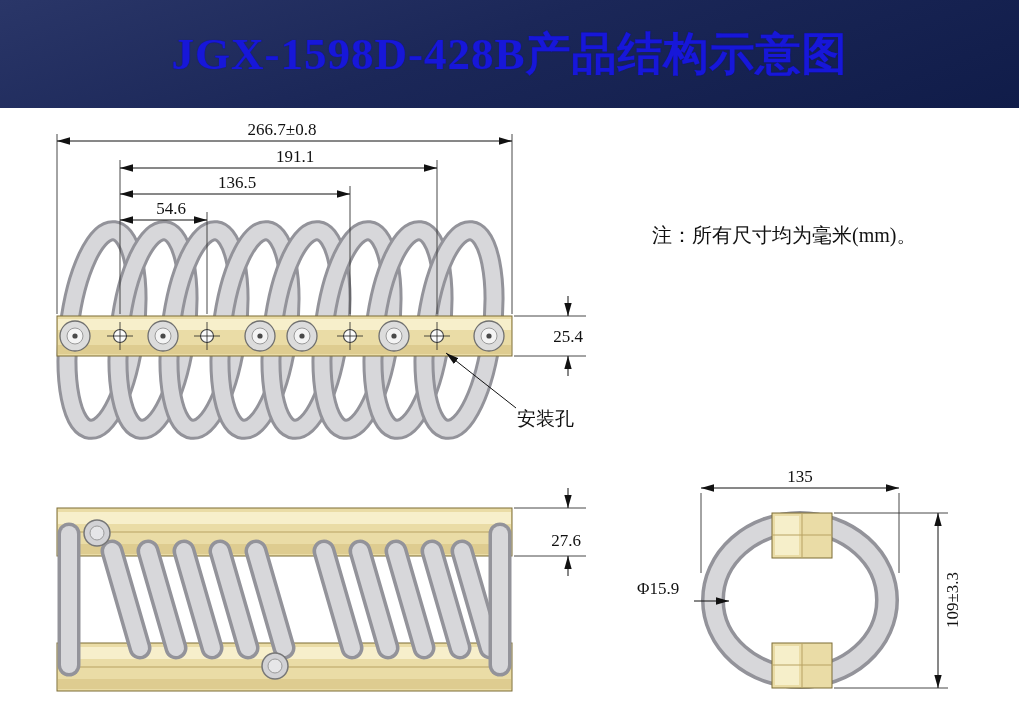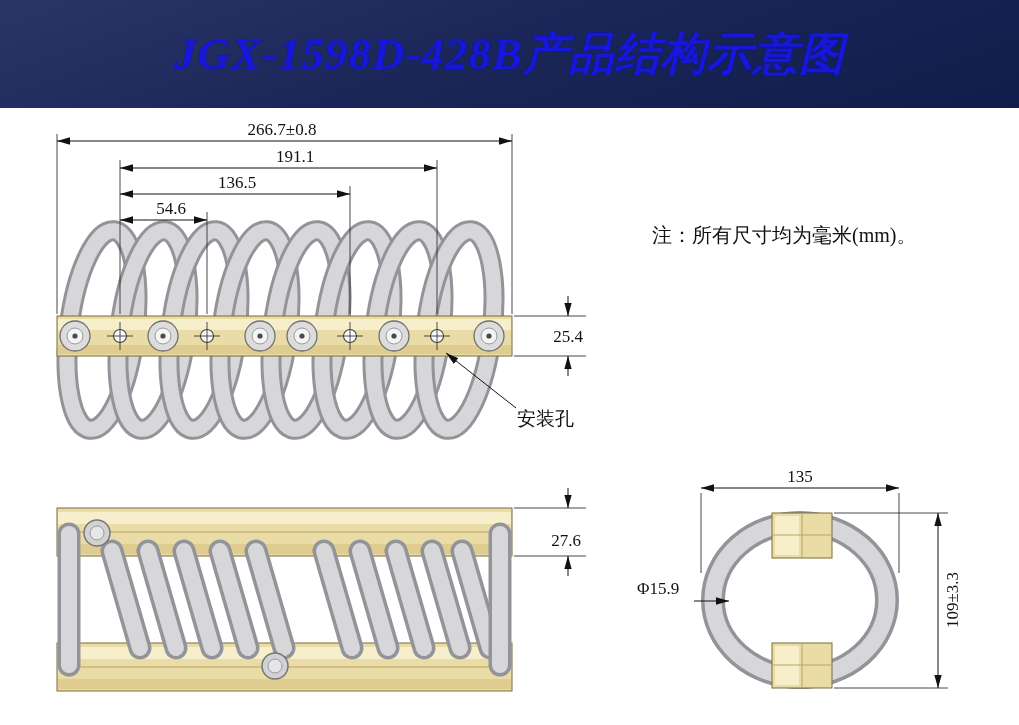--- a/index.html
+++ b/index.html
@@ -16,21 +16,20 @@
     display:flex;align-items:center;justify-content:center;
   }
   .header h1{
     margin:8px;
     color:#1717d9;
     font-size:45px;
     font-weight:bold;
     letter-spacing:1px;
     font-family:"Liberation Serif","DejaVu Serif",serif;
     text-shadow:0 0 1px #0d0da0;
-    font-style:italic;
   }
   .drawing{position:absolute;left:0;top:108px;}
   
   .wo{fill:none;stroke:#93939a;stroke-width:21px;}
   .wi{fill:none;stroke:#d7d7da;stroke-width:15px;}
   .ro{stroke:#93939a;stroke-width:23px;stroke-linecap:round;}
   .ri{stroke:#d7d7da;stroke-width:16px;stroke-linecap:round;}
   
   .ext{stroke:#333;stroke-width:0.9px;}
   .dim{stroke:#111;stroke-width:1px;}

